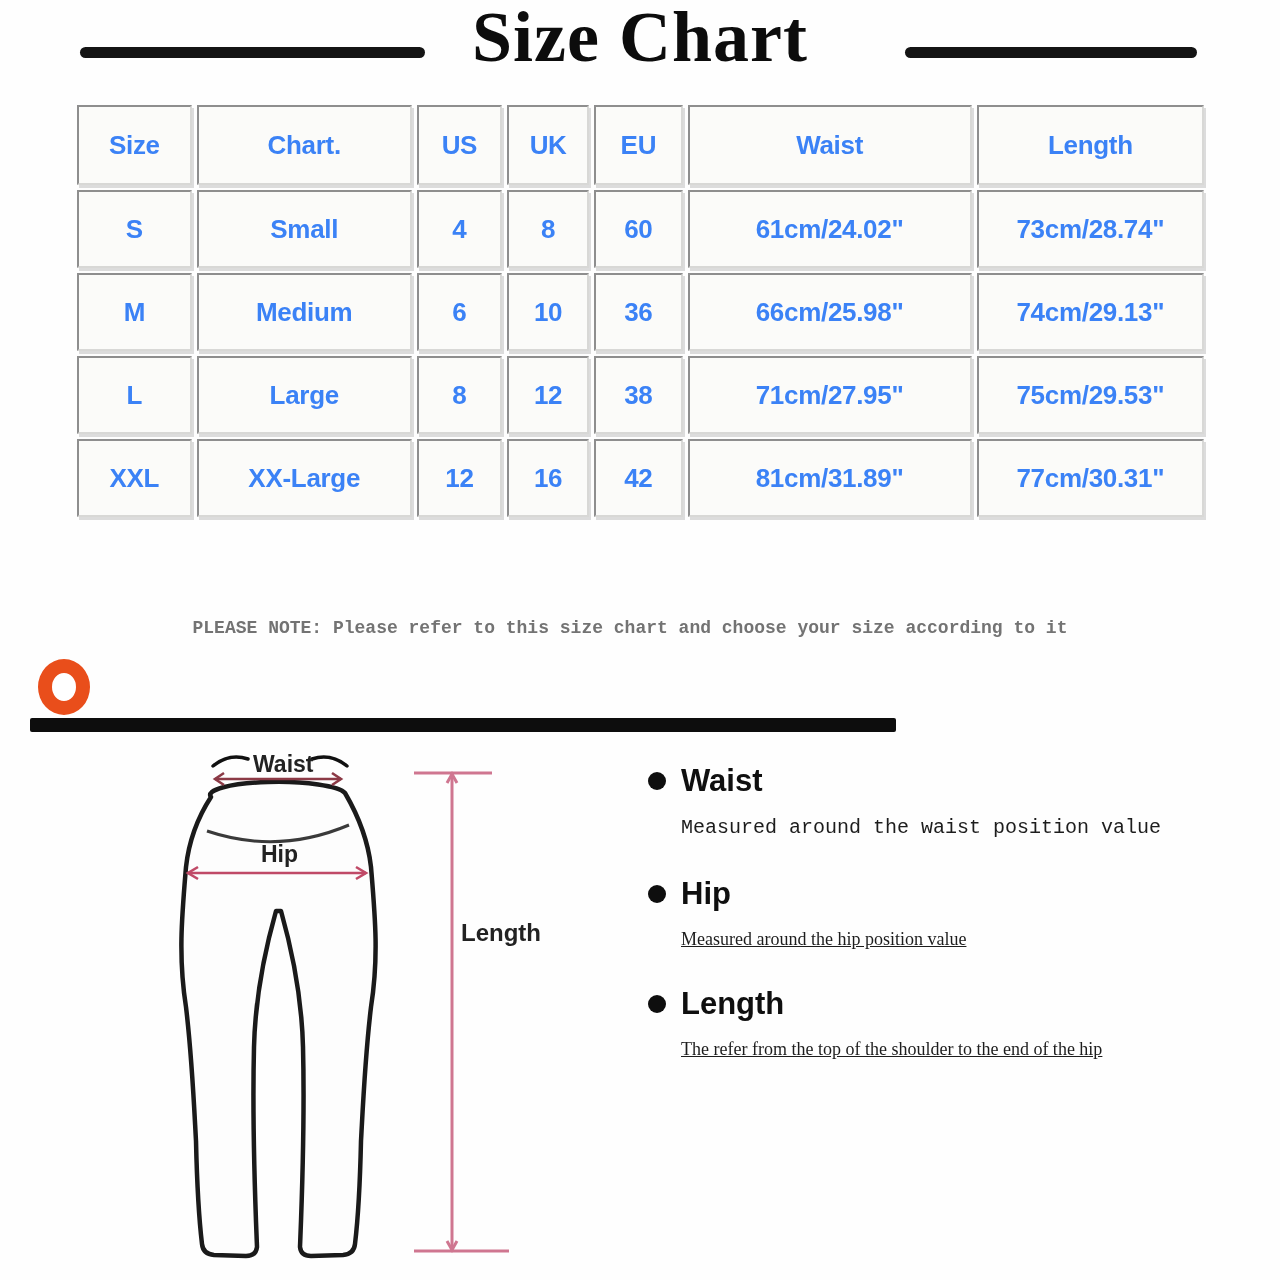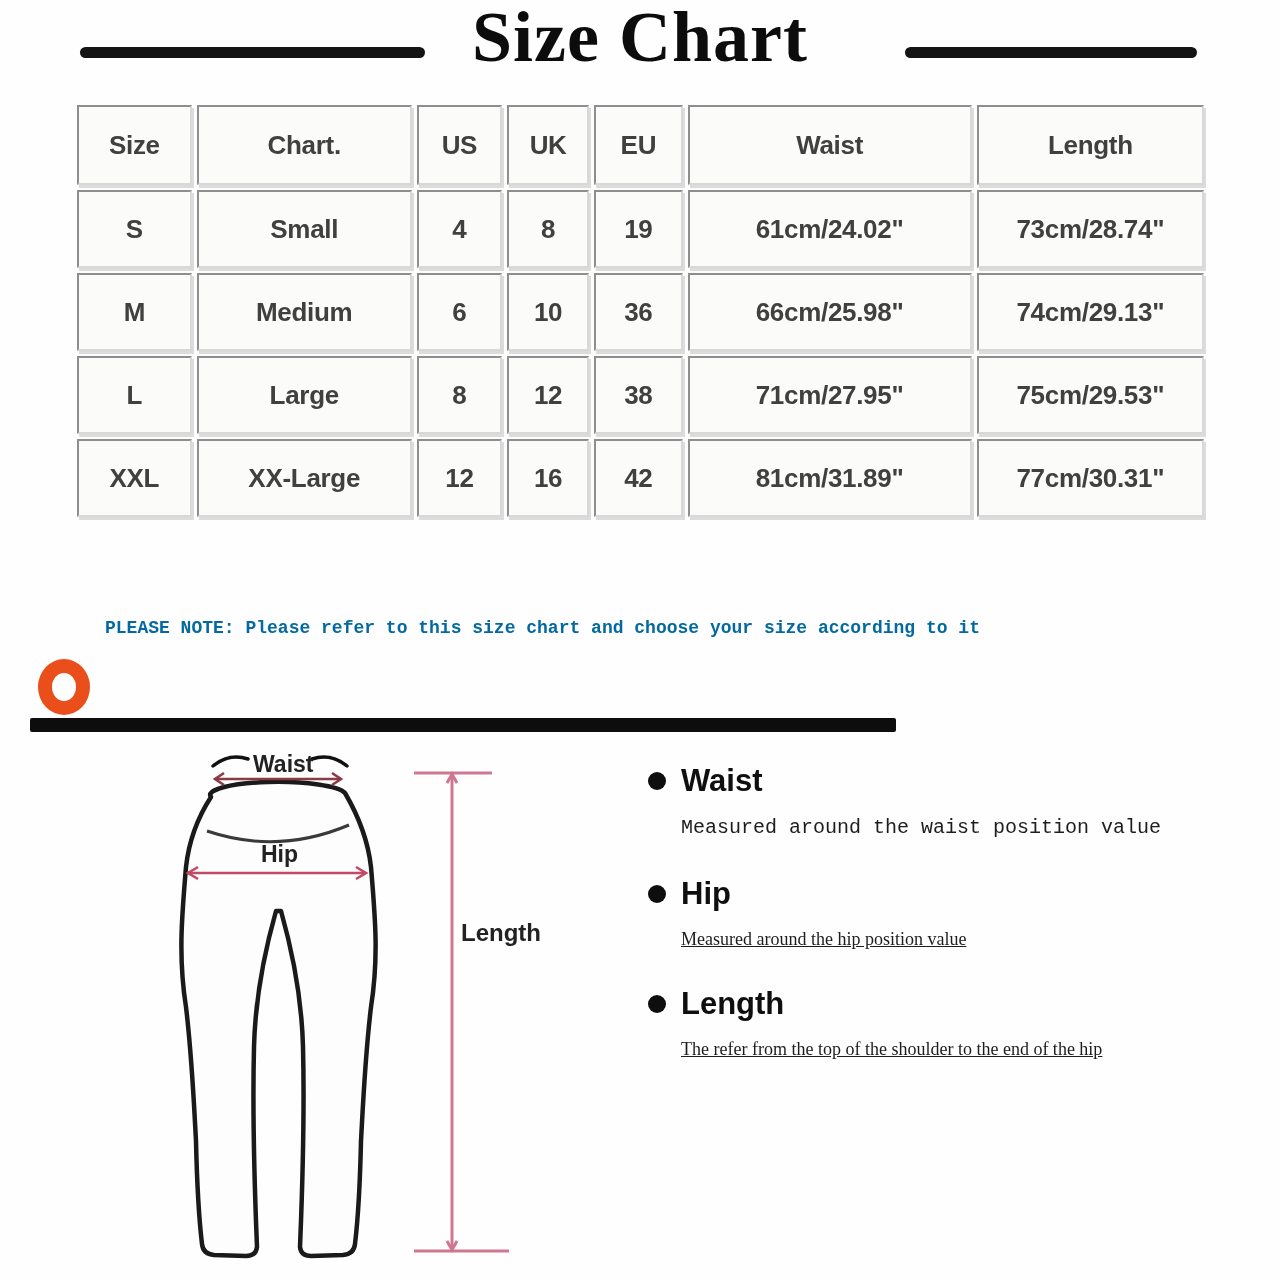--- a/index.html
+++ b/index.html
@@ -19,29 +19,29 @@
   
   #size-table{
     position:absolute;left:72px;top:100px;width:1137px;
     border-collapse:separate;border-spacing:5px;table-layout:fixed;
   }
   #size-table th,#size-table td{
     background:#fbfbf9;
     border:2px solid;border-color:#8e8e8e #d8d8d6 #d8d8d6 #8e8e8e;
     box-shadow:2px 3px 0 rgba(120,120,120,.25);
     text-align:center;vertical-align:middle;
-    font-size:26px;font-weight:700;color:#404040;letter-spacing:-0.3px;
+    font-size:26px;font-weight:700;color:#3b82f6;letter-spacing:-0.3px;
   }
   #size-table th{height:74px;}
   #size-table td{height:72px;}
   
   #size-note{
     position:absolute;left:105px;top:618px;width:1050px;
     font-family:"Liberation Mono",monospace;font-weight:700;
-    font-size:18px;color:#0369a1;letter-spacing:0px;white-space:nowrap;
+    font-size:18px;color:#737373;letter-spacing:0px;white-space:nowrap;text-align:center;
   }
   
   #ring-icon{
     position:absolute;left:38px;top:659px;width:24px;height:28px;
     border:14px solid #e94e1b;border-radius:50%;background:#fff;
   }
   #section-title{
     position:absolute;left:102px;top:646px;
     font-size:60px;font-weight:800;color:#0d0d0d;letter-spacing:-1px;
   }
@@ -92,21 +92,21 @@
         <th>Waist</th>
         <th>Length</th>
       </tr>
     </thead>
     <tbody>
       <tr>
         <td>S</td>
         <td>Small</td>
         <td>4</td>
         <td>8</td>
-        <td>19</td>
+        <td>60</td>
         <td>61cm/24.02"</td>
         <td>73cm/28.74"</td>
       </tr>
       <tr>
         <td>M</td>
         <td>Medium</td>
         <td>6</td>
         <td>10</td>
         <td>36</td>
         <td>66cm/25.98"</td>

